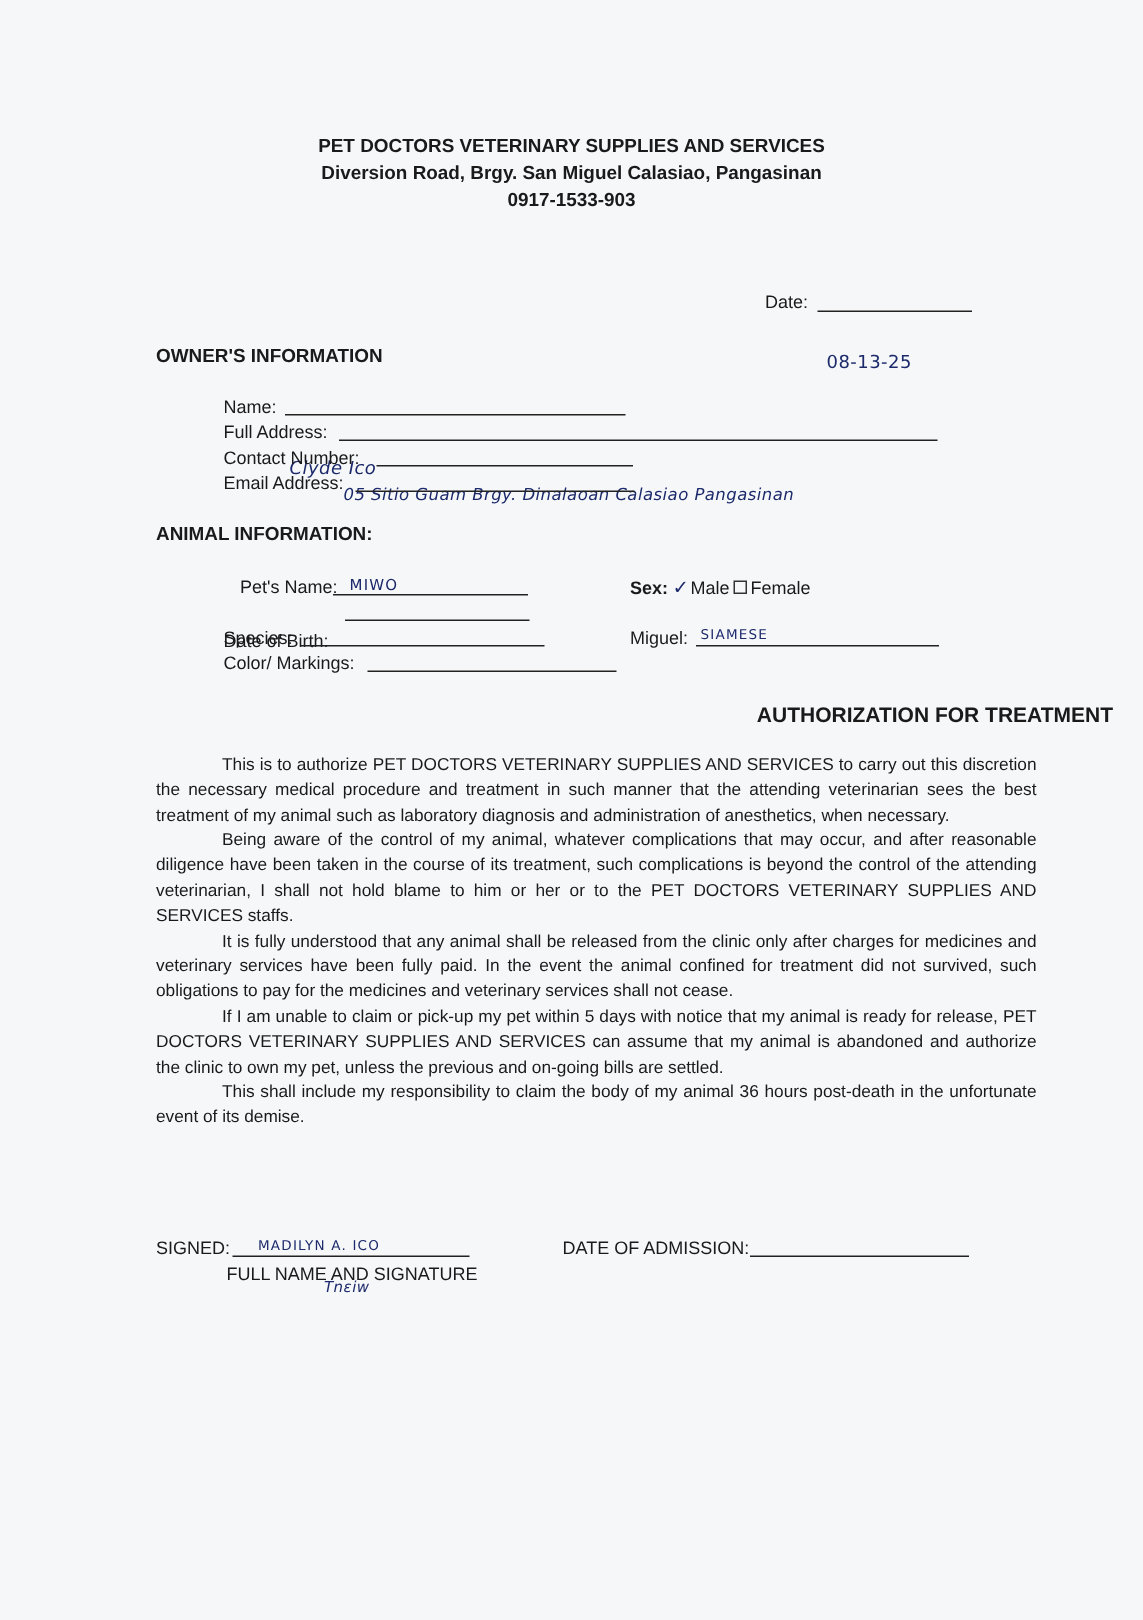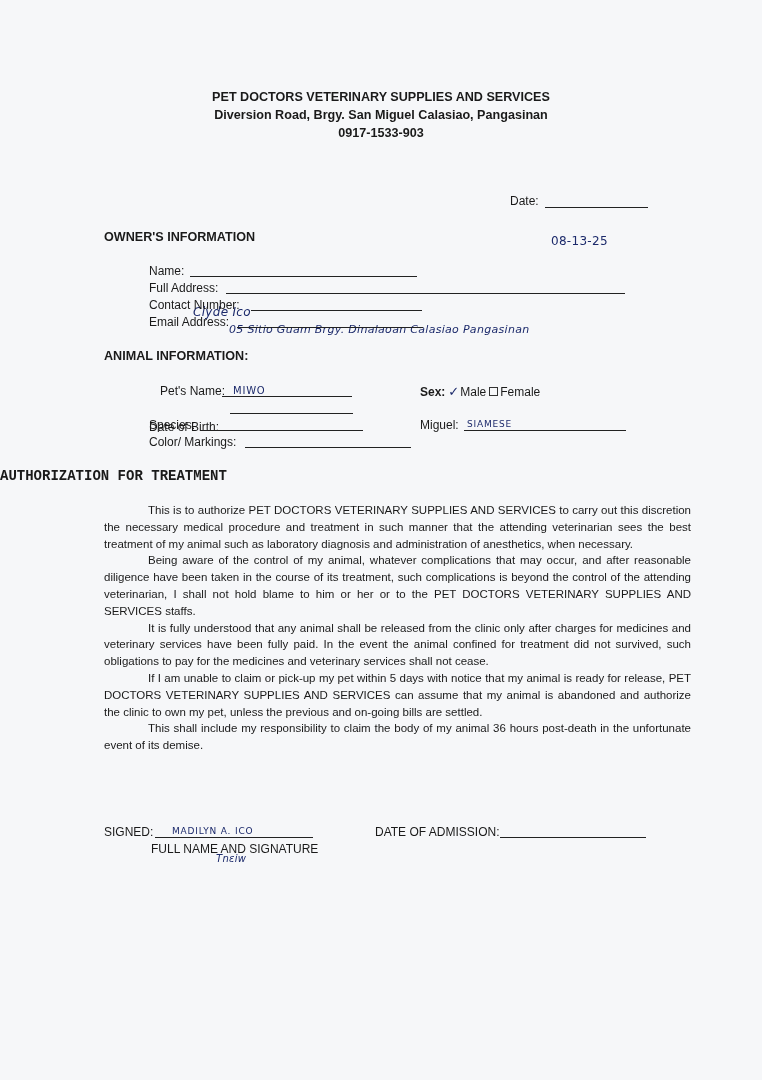--- a/index.html
+++ b/index.html
@@ -17,21 +17,21 @@
     .sec { font-weight: bold; font-size: 12.6px; }
     .uline { position: absolute; border-bottom: 1px solid #222; height: 0; }
     .hand {
       position: absolute; font-family: "DejaVu Sans", sans-serif; font-size: 12px;
       color: #1c2a6b; font-style: italic; letter-spacing: 0.3px; white-space: nowrap; margin-top: 44px;
     }
     .hand-caps {
       position: absolute; font-family: "DejaVu Sans", sans-serif; font-size: 10px;
       color: #1c2a6b; letter-spacing: 0.8px; white-space: nowrap;
     }
-    .title { left: 0; width: 742px; text-align: left; font-weight: bold; font-size: 14px; font-family: Liberation Mono, monospace; }
+    .title { left: 0; width: 742px; text-align: right; font-weight: bold; font-size: 14px; }
     .body-text {
       position: absolute; left: 104px; width: 587px;
       font-size: 11.5px; line-height: 16.8px; text-align: justify;
     }
     .body-text p { margin: 0; text-indent: 44px; }
     .checkbox {
       display: inline-block; width: 7px; height: 7px; border: 1px solid #333;
       vertical-align: 0px; margin: 0 2px 0 3px;
     }
     .check-mark { color: #1c2a6b; font-size: 13px; margin: 0 1px 0 3px; }

